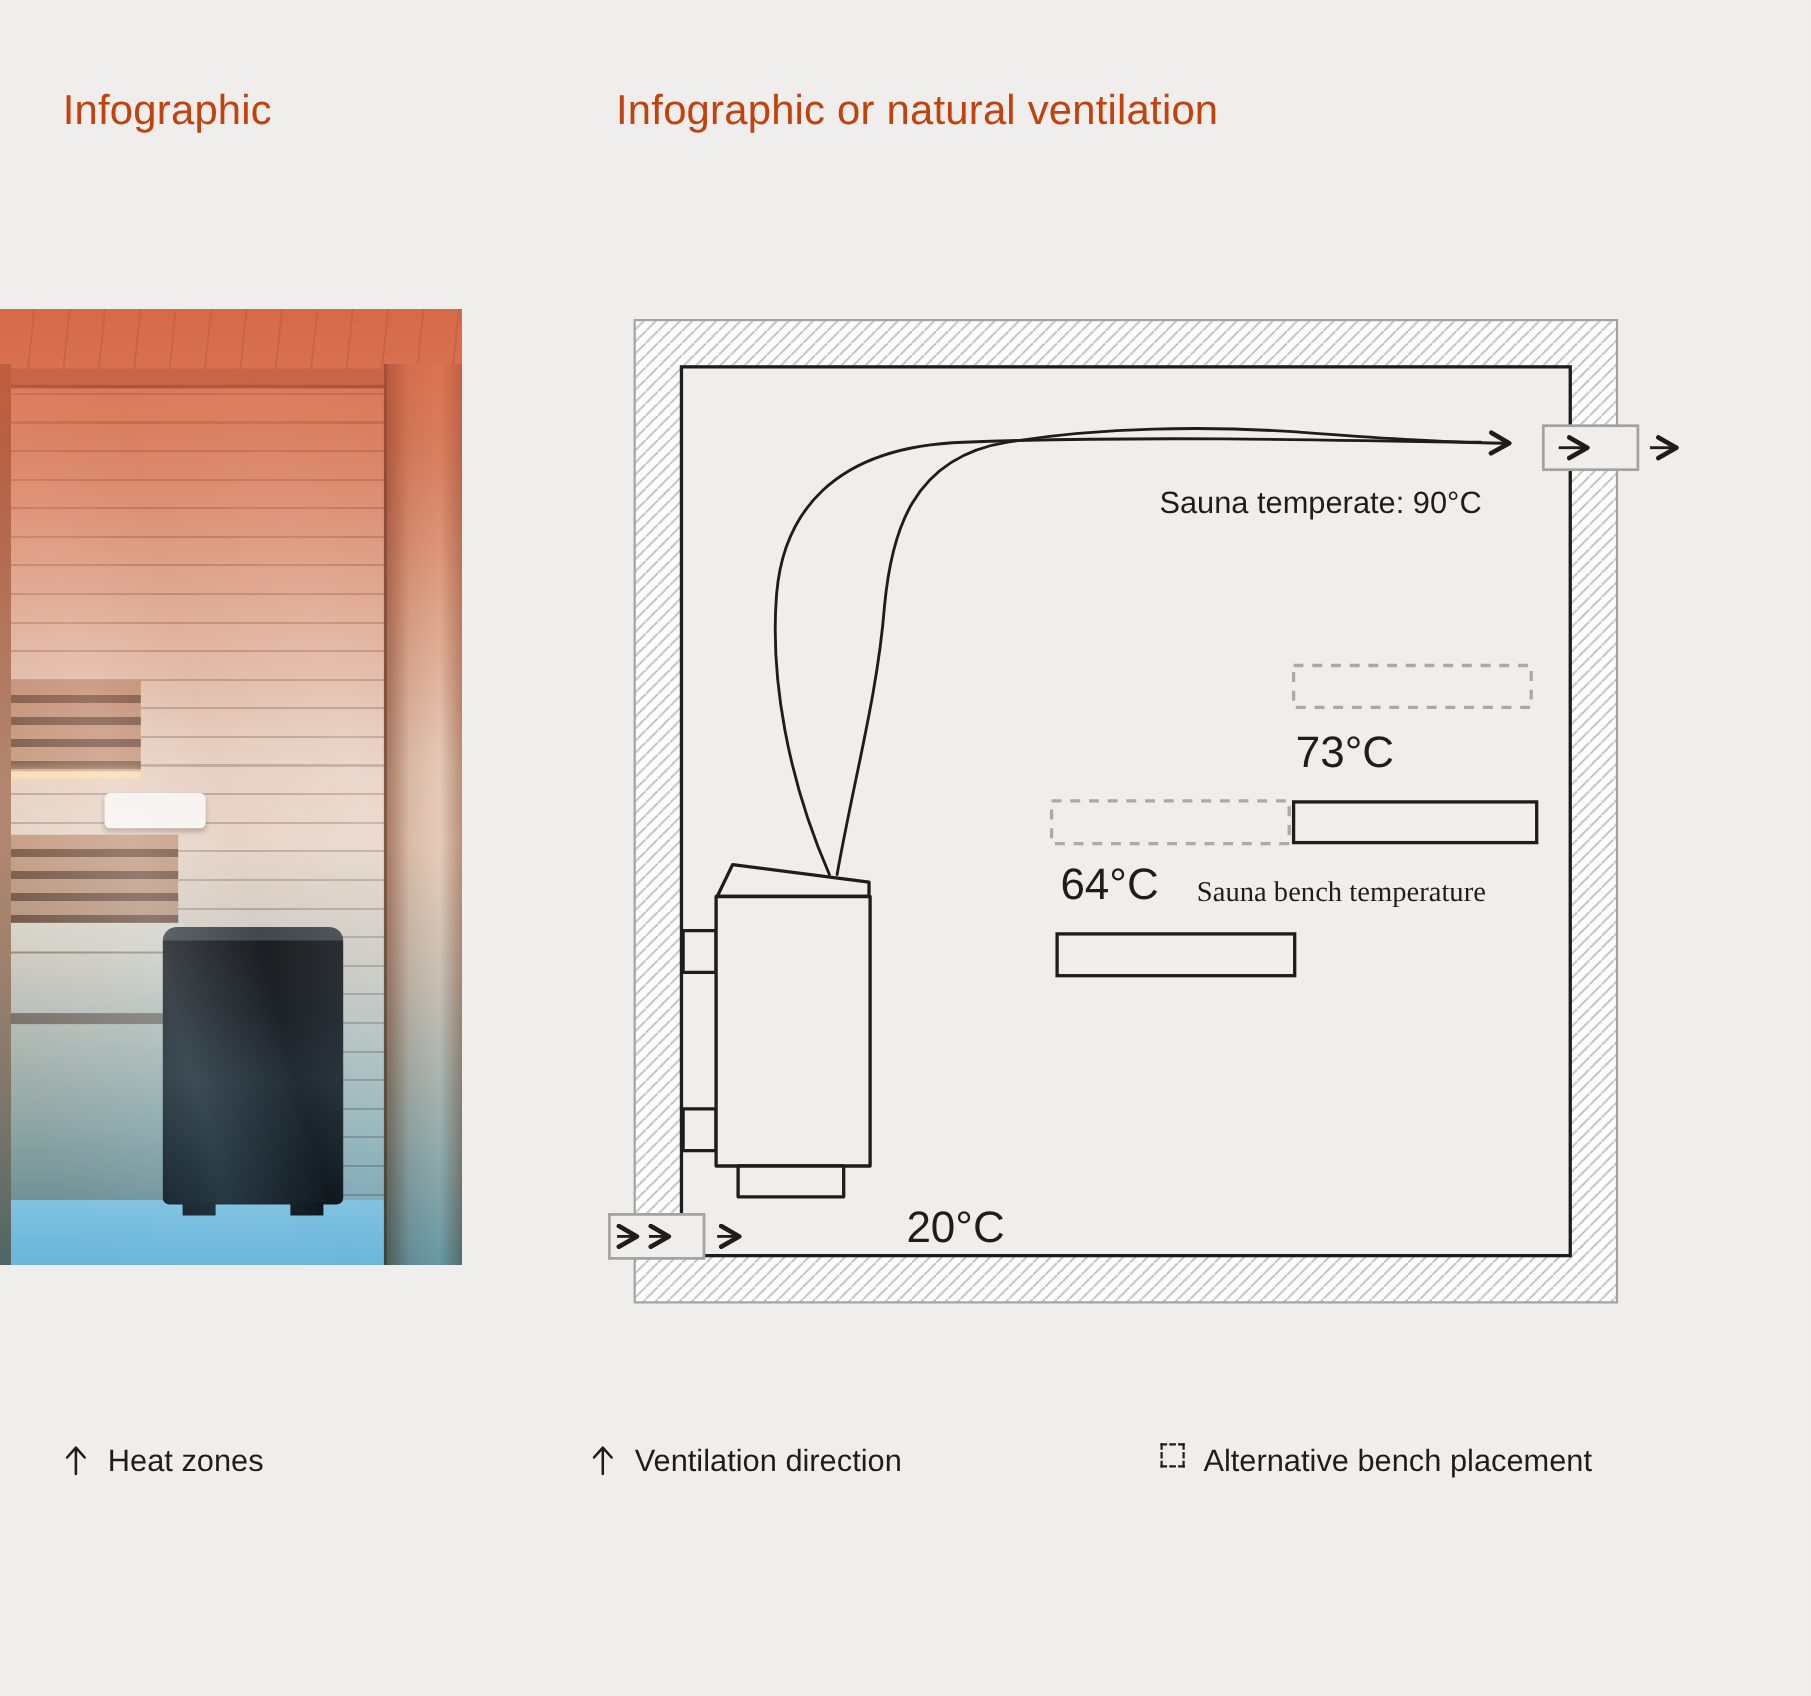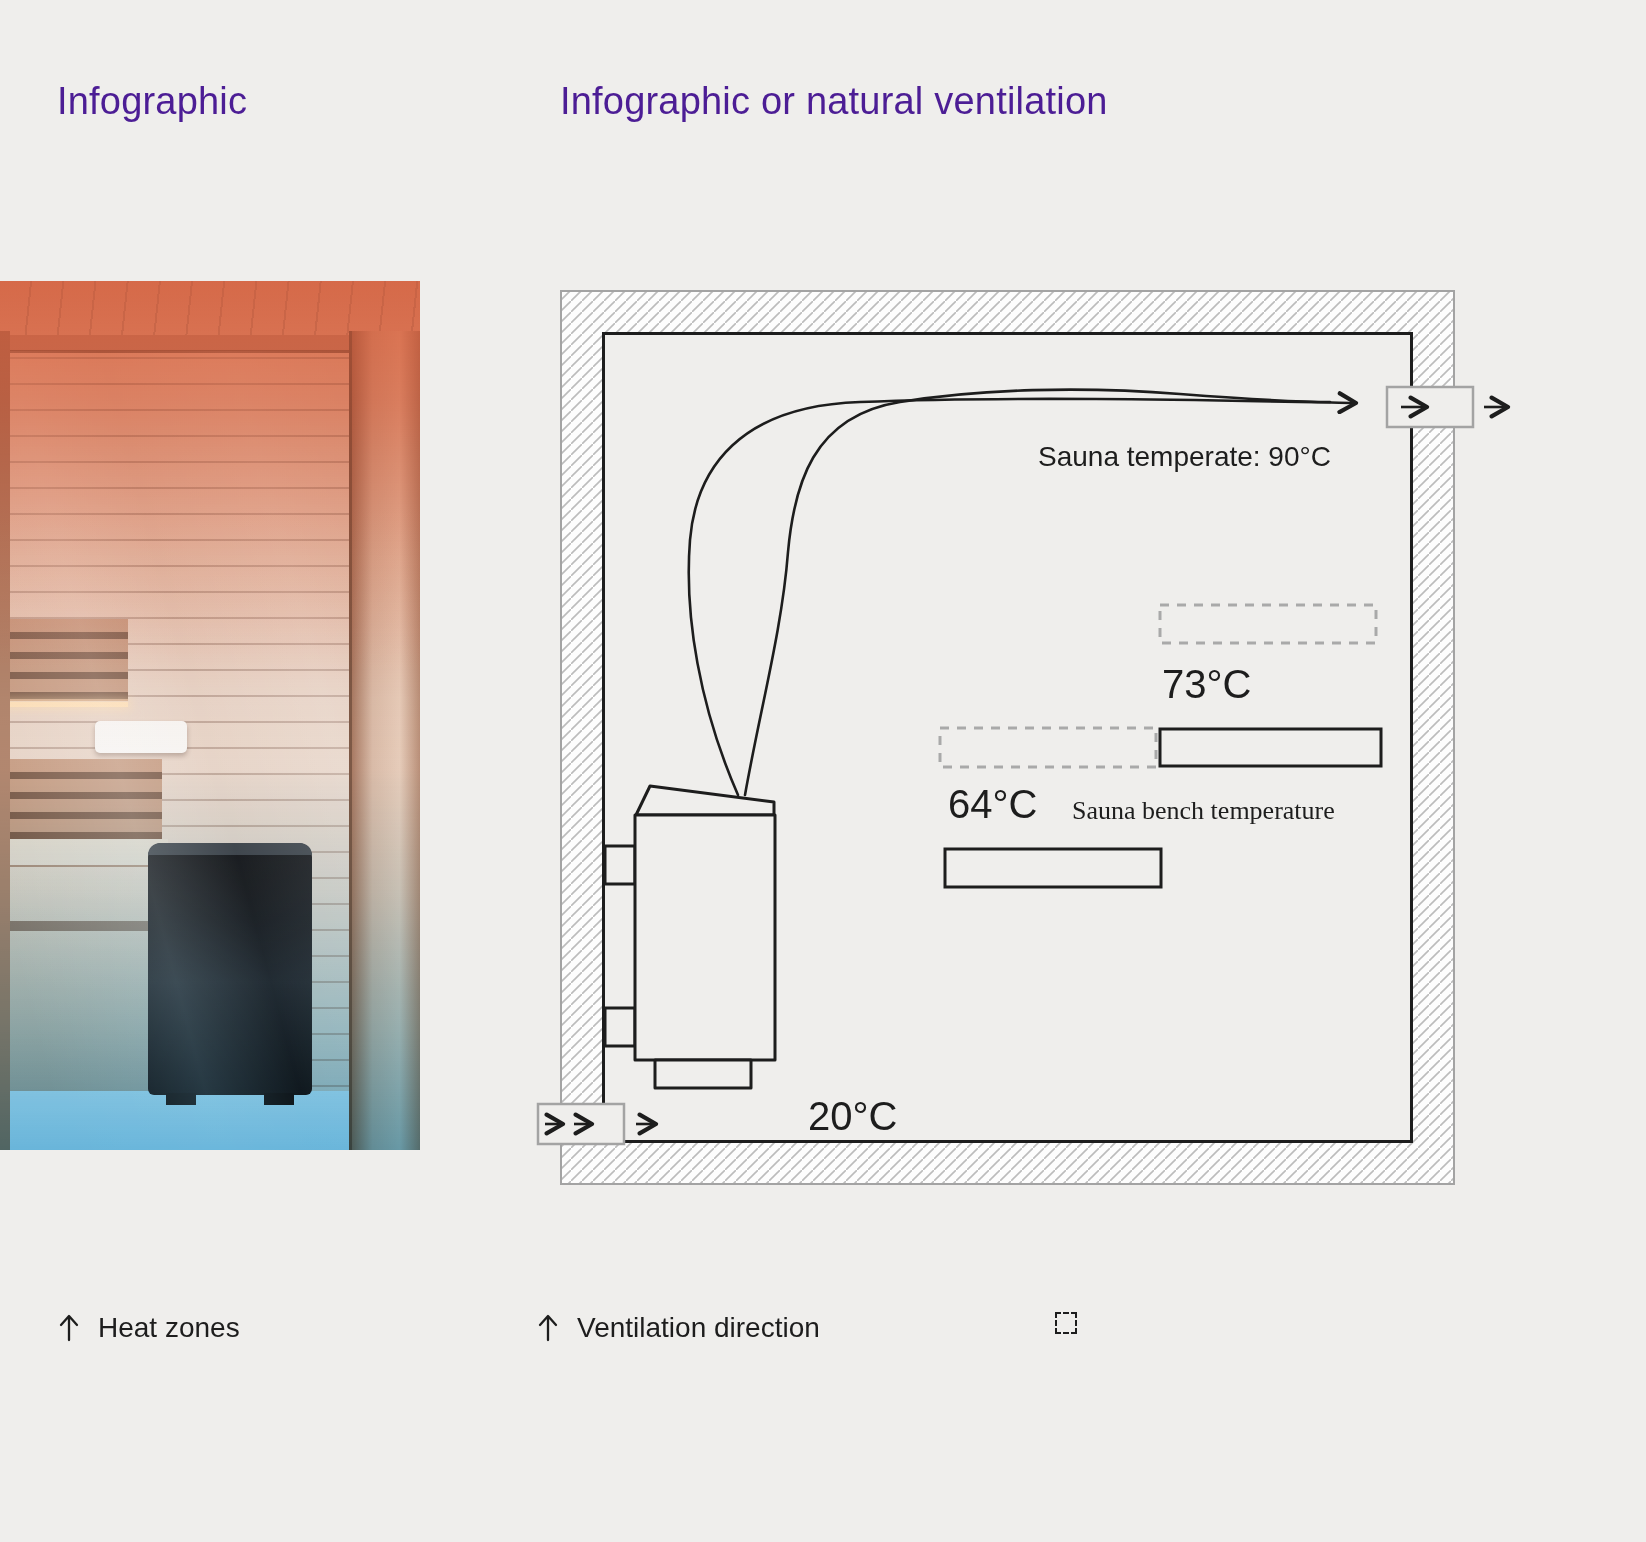--- a/index.html
+++ b/index.html
@@ -9,21 +9,21 @@
     font-family: "Liberation Sans", sans-serif;
     color: #1d1d1d;
     position: relative;
     overflow: hidden;
   }
   .title {
     position: absolute;
     margin: 0;
     font-size: 38px;
     font-weight: 400;
-    color: #4c1d95;
+    color: #c2410c;
     letter-spacing: 0.2px;
   }
   #title-left  { left: 57px;  top: 80px; }
   #title-right { left: 560px; top: 80px; }
 
   
   .photo {
     position: absolute;
     left: 0; top: 281px;
     width: 420px; height: 869px;
@@ -126,21 +126,21 @@
   .ph-warm-glow {
     inset: 0;
     background: linear-gradient(180deg,
       rgba(233,120,85,0.50) 0%, rgba(233,130,95,0.22) 20%, rgba(233,130,95,0) 45%);
     pointer-events: none;
   }
 
   
   .diagram {
     position: absolute;
-    left: 560px; top: 290px;
+    left: 576px; top: 290px;
     width: 955px; height: 895px;
   }
   .diagram svg { position: absolute; left: -35px; top: 0; overflow: visible; }
   .dlabel { position: absolute; white-space: nowrap; color: #1d1d1d; }
   .label-medium { font-size: 28px; }
   .label-small  { font-size: 26px; font-family: Liberation Serif, serif; }
   .temp-large   { font-size: 40px; font-weight: 500; text-align: right; }
 
   
   .legend-item {
@@ -256,15 +256,16 @@
 
   <div class="legend-item" id="legend-2">
     <svg width="24" height="30" viewBox="0 0 24 30">
       <path d="M12 28 L12 5 M4 13 L12 4 L20 13" fill="none" stroke="#1d1d1d" stroke-width="2.3" stroke-linecap="round" stroke-linejoin="round"></path>
     </svg>
     <span>Ventilation direction</span>
   </div>
 
   <div class="legend-item" id="legend-3">
     <span class="dashed-square"></span>
+    <span>Alternative bench placement</span>
   </div>
 
 </div>
 
 </body></html>

